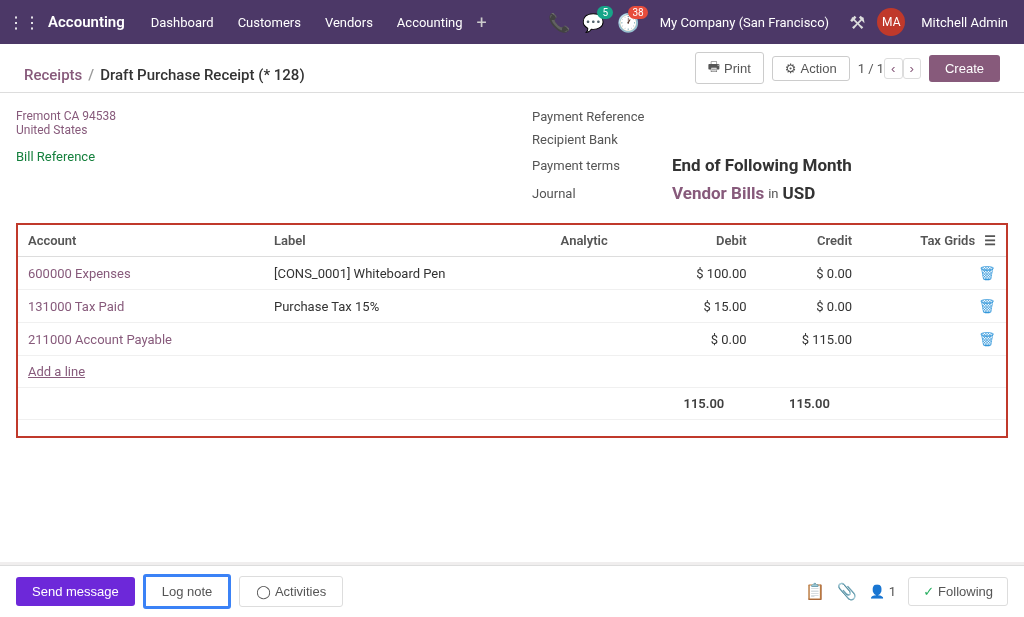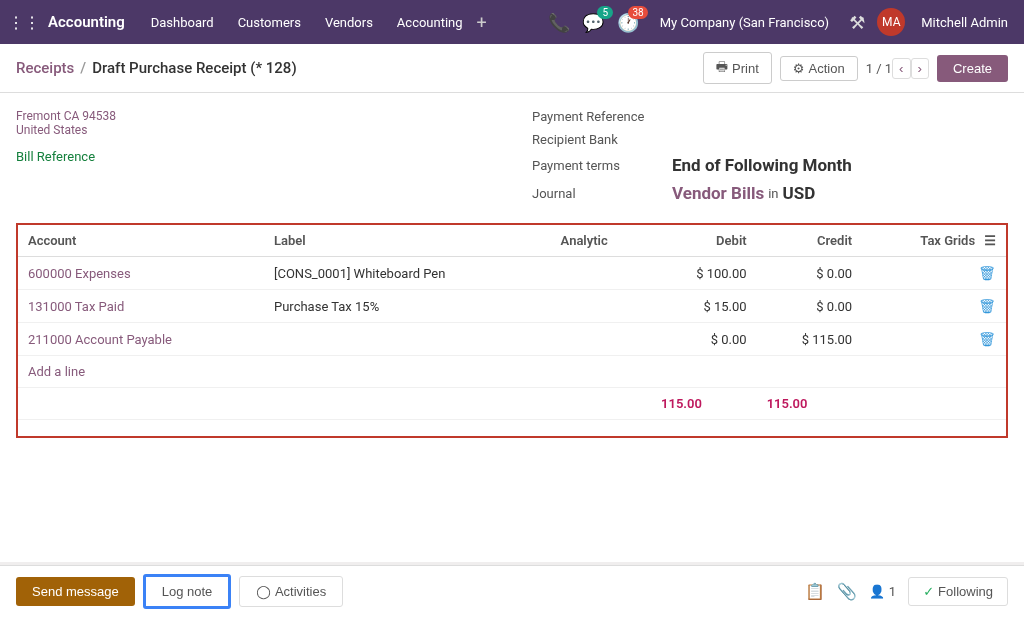--- a/index.html
+++ b/index.html
@@ -37,23 +37,23 @@
     .top-nav .badge.teal { background: #17a589; }
     .top-nav .company-name { font-size: 13px; margin: 0 8px; cursor: pointer; }
     .top-nav .settings-icon { font-size: 18px; cursor: pointer; color: #ddd; }
     .top-nav .avatar { width: 28px; height: 28px; border-radius: 50%; background: #c0392b; display: flex; align-items: center; justify-content: center; color: #fff; font-size: 12px; margin-right: 4px; }
     .top-nav .user-name { font-size: 13px; color: #fff; cursor: pointer; }
 
     
     .breadcrumb-bar {
       background: #fff;
       border-bottom: 1px solid #ddd;
-      padding: 8px 16px;
+      padding: 8px 24px;
       display: flex;
-      align-items: center;
+      align-items: flex-end;
       justify-content: space-between;
     }
     .breadcrumb { display: flex; align-items: center; gap: 6px; color: #875a7b; font-size: 15px; font-weight: 500; }
     .breadcrumb-actions { display: flex; align-items: center; gap: 8px; }
     .btn-print {
       border: 1px solid #ccc; background: #fff; padding: 4px 12px;
       border-radius: 3px; cursor: pointer; font-size: 13px; color: #555;
       display: flex; align-items: center; gap: 4px;
     }
     .btn-action {
@@ -112,39 +112,39 @@
       font-weight: 600; font-size: 13px; color: #555;
       border-bottom: 1px solid #ddd; background: #fff;
     }
     .journal-table th.right { text-align: right; }
     .journal-table td {
       padding: 8px 10px; font-size: 13px; color: #333;
       border-bottom: 1px solid #f0f0f0;
     }
     .journal-table td.right { text-align: right; }
     .journal-table td.link { color: #875a7b; cursor: pointer; }
-    .journal-table .add-line td { color: #875a7b; cursor: pointer; }
-    .journal-table .totals-row td { font-weight: 600; color: #be185d; text-align: left; border-top: 1px solid #ddd; }
+    .journal-table .add-line td { color: #875a7b; cursor: pointer; text-decoration: underline; }
+    .journal-table .totals-row td { font-weight: 600; color: #404040; text-align: center; border-top: 1px solid #ddd; }
     .journal-table .totals-row td.spacer { border-top: none; }
     .delete-icon { color: #3498db; cursor: pointer; font-size: 14px; }
 
     
     .bottom-bar {
       position: fixed;
       bottom: 0; left: 0; right: 0;
       height: 52px;
       background: #fff;
       border-top: 1px solid #ddd;
       display: flex;
       align-items: center;
       padding: 0 16px;
       gap: 8px;
     }
     .btn-send-msg {
-      background: #a16207; color: #fff; border: none;
+      background: #6d28d9; color: #fff; border: none;
       padding: 7px 16px; border-radius: 3px; cursor: pointer; font-size: 13px; font-weight: 500;
     }
     .btn-log-note {
       background: #fff; color: #555; border: 3px solid #3b82f6;
       padding: 7px 16px; border-radius: 3px; cursor: pointer; font-size: 13px;
     }
     .btn-activities {
       background: #fff; color: #555; border: 1px solid #ddd;
       padding: 7px 16px; border-radius: 3px; cursor: pointer; font-size: 13px;
       display: flex; align-items: center; gap: 4px;

